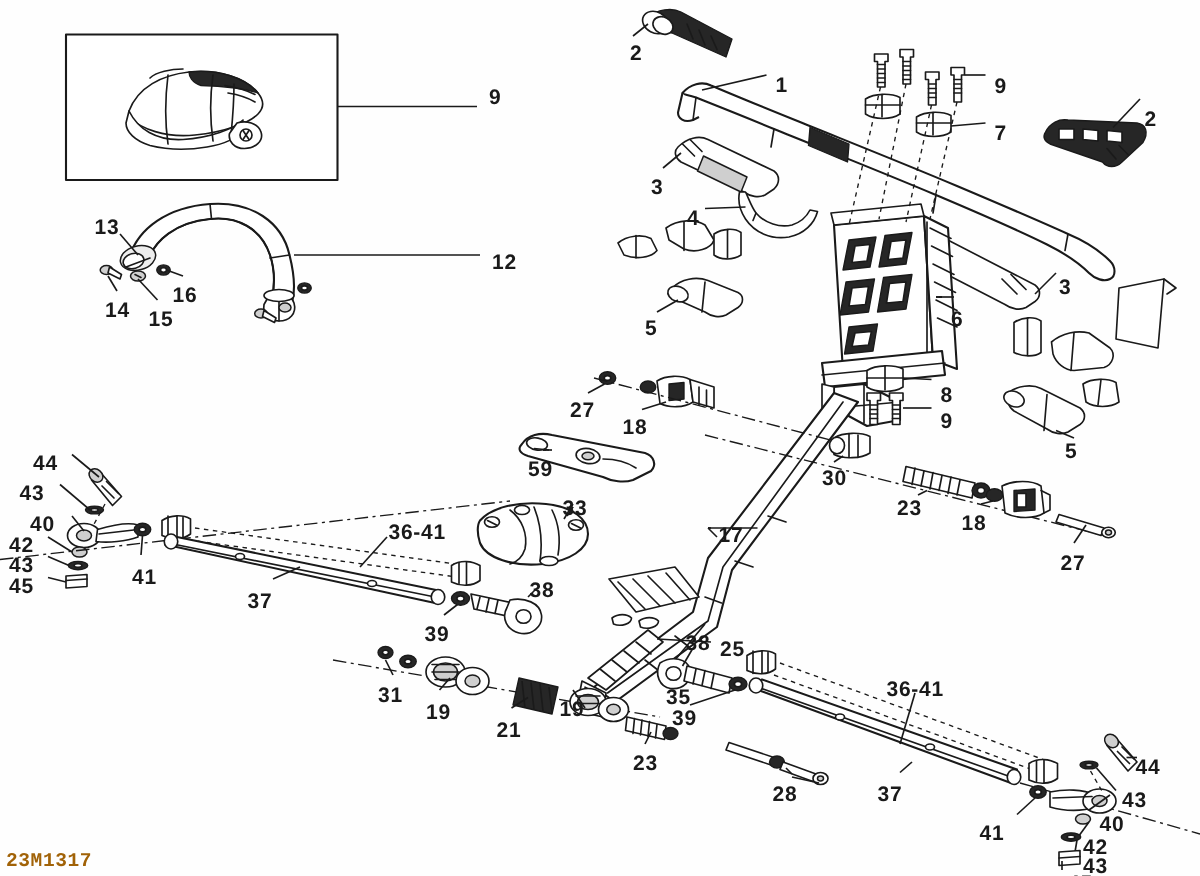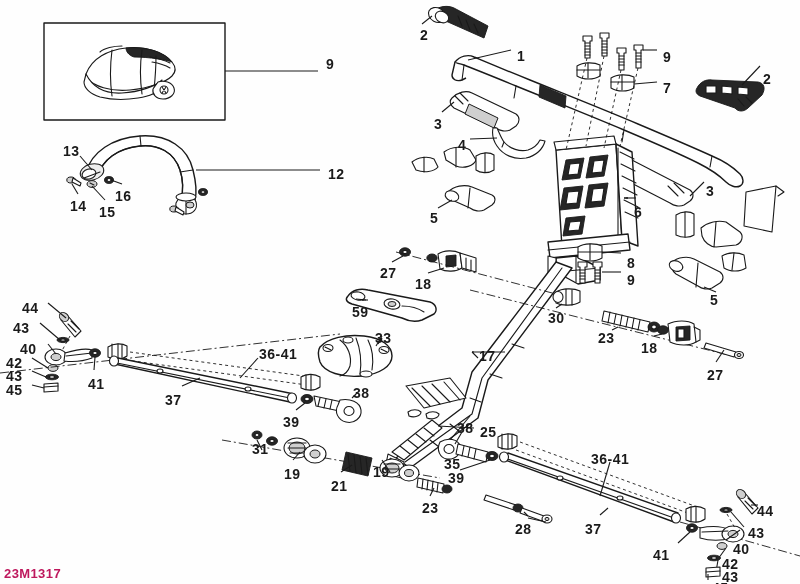--- a/index.html
+++ b/index.html
@@ -3,21 +3,21 @@
 <meta charset="utf-8">
 <style>
   html,body{margin:0;padding:0;background:#ffffff;}
   body{font-family:"Liberation Sans", sans-serif;}
   #page{position:relative;width:800px;height:584px;background:#fefefe;overflow:hidden;}
   #svg-root{position:absolute;left:0;top:0;width:800px;height:584px;}
   .callout{position:absolute;font-family:"Liberation Sans", sans-serif;font-weight:bold;color:#1a1a1a;
            white-space:nowrap;letter-spacing:.5px;}
   .callout.m{font-size:14px;}
   #footer-code{position:absolute;left:4px;top:566px;font-size:13px;font-weight:bold;
-               color:#be185d;font-family:Liberation Sans, sans-serif;letter-spacing:.4px;}
+               color:#a16207;font-family:Liberation Mono, monospace;letter-spacing:.4px;}
 </style>
 </head>
 <body>
 
 <div id="page">
 
   <svg id="svg-root" viewBox="0 0 800 584">
     <defs>
       <style>
         .ln{fill:none;stroke:#1a1a1a;stroke-width:1.1;stroke-linecap:round;stroke-linejoin:round;}
@@ -625,21 +625,21 @@
   <div class="callout m" style="left:13px;top:320px">43</div>
   <div class="callout m" style="left:20px;top:341px">40</div>
   <div class="callout m" style="left:6px;top:355px">42</div>
   <div class="callout m" style="left:6px;top:368px">43</div>
   <div class="callout m" style="left:6px;top:382px">45</div>
   <div class="callout m" style="left:88px;top:376px">41</div>
   <div class="callout m" style="left:259px;top:346px">36-41</div>
   <div class="callout m" style="left:165px;top:392px">37</div>
   <div class="callout m" style="left:283px;top:414px">39</div>
   <div class="callout m" style="left:353px;top:385px">38</div>
-  <div class="callout m" style="left:252px;top:441px">31</div>
+  <div class="callout m" style="left:252px;top:455px">31</div>
   <div class="callout m" style="left:284px;top:466px">19</div>
   <div class="callout m" style="left:331px;top:478px">21</div>
   <div class="callout m" style="left:373px;top:464px">19</div>
   <div class="callout m" style="left:444px;top:456px">35</div>
   <div class="callout m" style="left:422px;top:500px">23</div>
   <div class="callout m" style="left:457px;top:420px">38</div>
   <div class="callout m" style="left:448px;top:470px">39</div>
   <div class="callout m" style="left:515px;top:521px">28</div>
   <div class="callout m" style="left:585px;top:521px">37</div>
   <div class="callout m" style="left:591px;top:451px">36-41</div>

